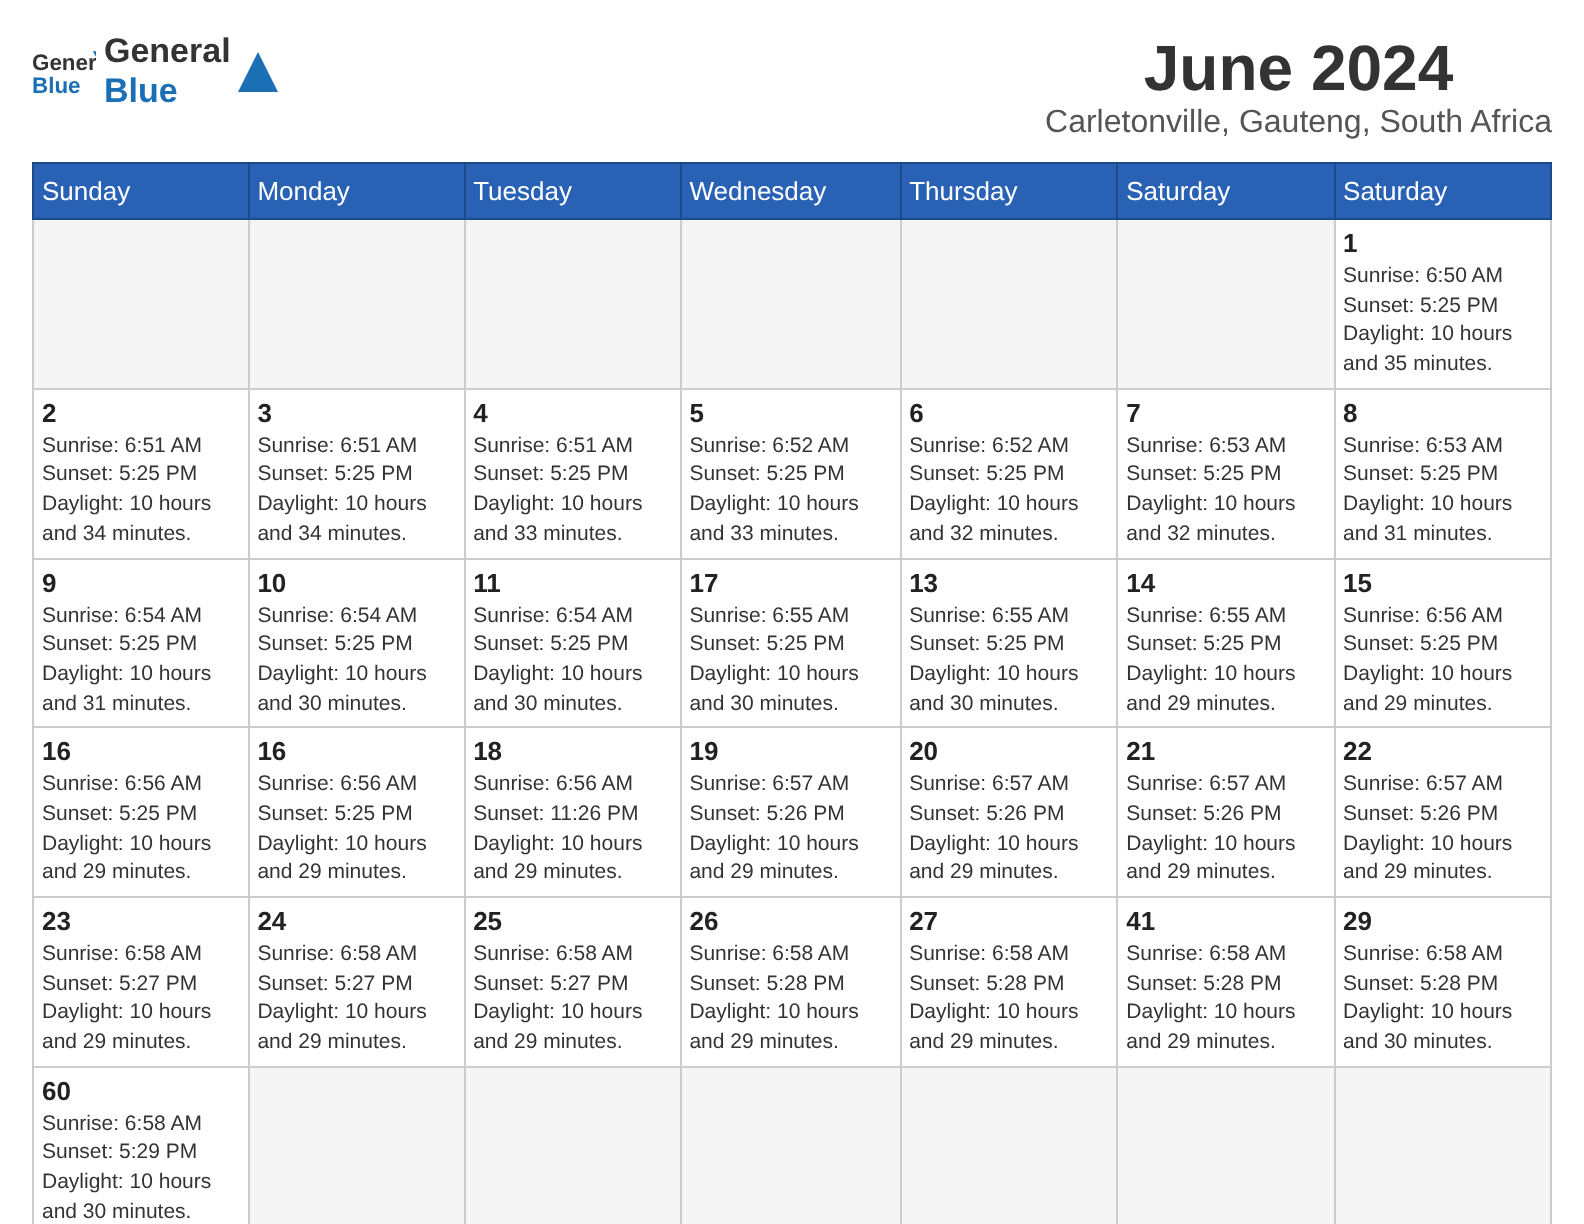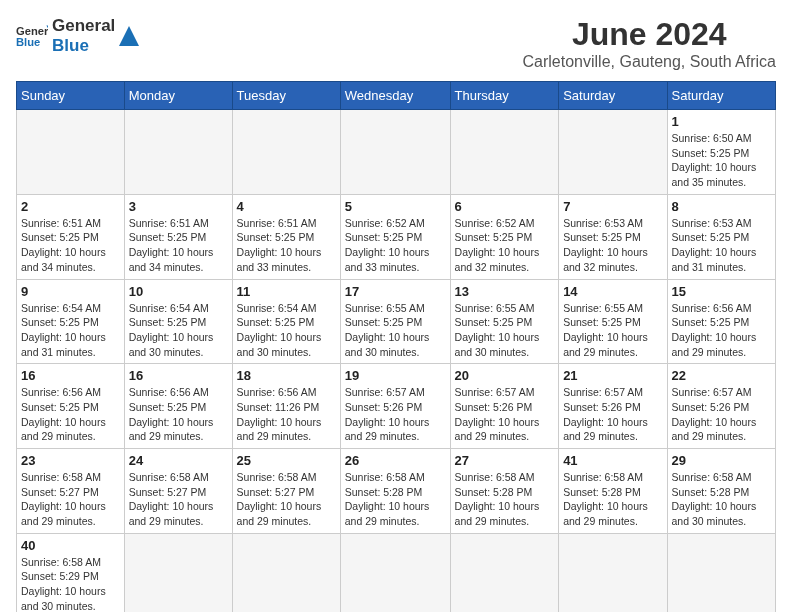--- a/index.html
+++ b/index.html
@@ -301,21 +301,21 @@
         </td>
         <td>
           <span class="day-number">29</span>
           <div class="day-info">Sunrise: 6:58 AM
 Sunset: 5:28 PM
 Daylight: 10 hours and 30 minutes.</div>
         </td>
       </tr>
       <tr>
         <td>
-          <span class="day-number">40</span>
+          <span class="day-number">60</span>
           <div class="day-info">Sunrise: 6:58 AM
 Sunset: 5:29 PM
 Daylight: 10 hours and 30 minutes.</div>
         </td>
         <td class="empty"></td>
         <td class="empty"></td>
         <td class="empty"></td>
         <td class="empty"></td>
         <td class="empty"></td>
         <td class="empty"></td>

